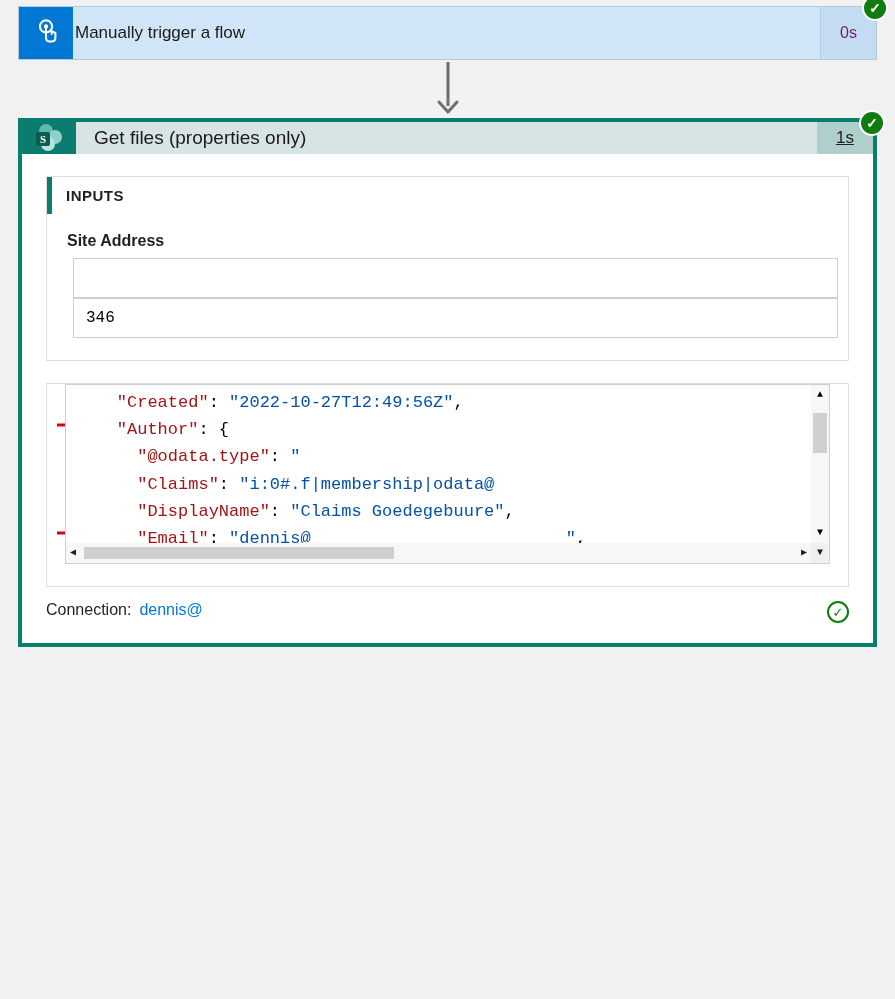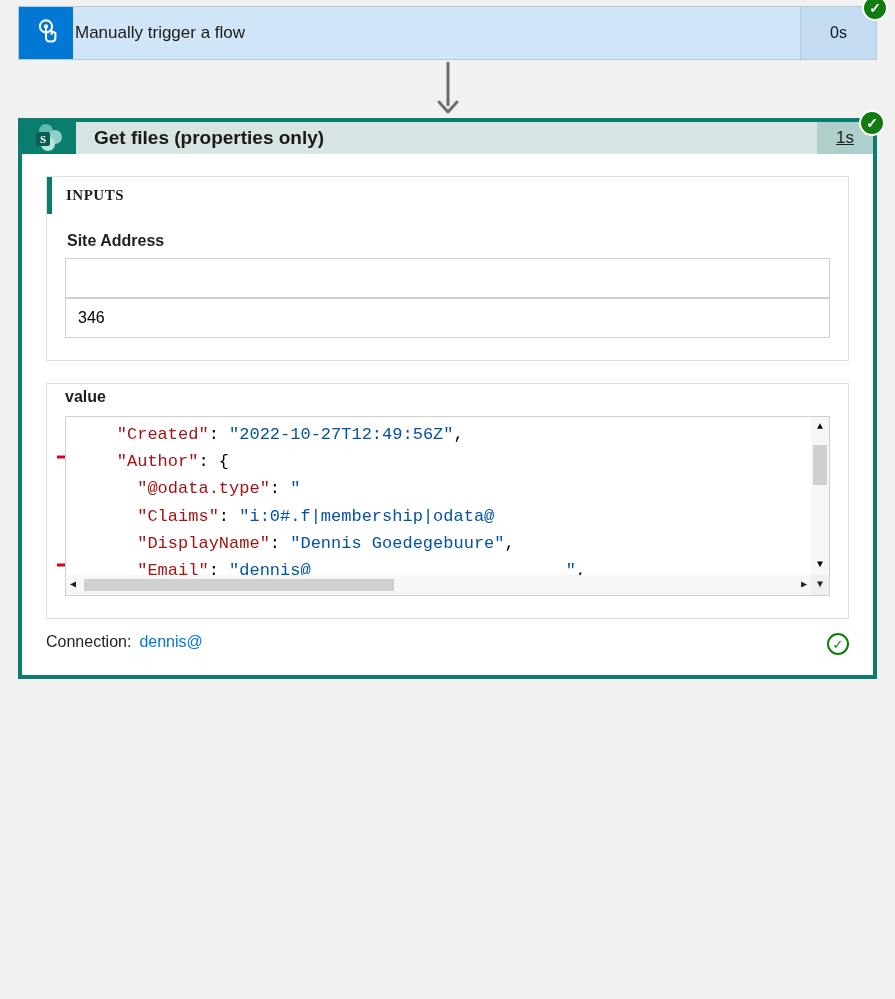--- a/index.html
+++ b/index.html
@@ -29,26 +29,26 @@
     background: #0078d4;
   }
   .trigger-title {
     flex: 1;
     display: flex; align-items: center;
     padding: 16px 2px;
     font-size: 17px;
     color: #1b1a19;
   }
   .trigger-badge {
-    width: 76px;
+    width: 56px;
     display: flex; align-items: center; justify-content: center;
     background: #c4dcf1;
     border-left: 1px solid #b6c9d8;
     font-size: 16px;
-    color: #0f172a;
+    color: #701a75;
   }
 
   
   .connector {
     display: flex; justify-content: center;
     padding: 2px 0 0 0;
   }
 
   
   .action-card {
@@ -68,21 +68,21 @@
   }
   .sp-icon {
     width: 32px; height: 32px;
   }
   .action-title {
     flex: 1;
     display: flex; align-items: center;
     padding: 2px 18px;
     font-size: 19px;
     color: #1b1a19;
-    font-weight: 700;
+    font-weight: 400;
   }
   .action-badge {
     width: 56px;
     display: flex; align-items: center; justify-content: center;
     font-size: 17px;
     background: #aecfcb;
     text-decoration: underline;
   }
   .action-body {
     background: #ffffff;
@@ -95,34 +95,34 @@
     margin-bottom: 22px;
     padding: 0 18px 22px 18px;
   }
   .panel-title {
     border-left: 5px solid #0a7d6e;
     padding: 10px 14px;
     font-weight: 600;
     letter-spacing: .5px;
     font-size: 15px;
     margin: 0 -18px 18px -18px;
-    font-family: Liberation Serif, serif;
   }
   .field-label {
     font-weight: 600;
     font-size: 16px;
     margin: 16px 2px 8px;
   }
   .field-input {
     width: 100%;
     padding: 10px 12px;
     font-size: 16px;
     border: 1px solid #cfcfcf;
     background: #fff;
-    font-family: Liberation Sans, sans-serif;
+    font-family: Liberation Mono, monospace;
+    margin-left: 8px;
   }
 
   .value-label { font-weight: 600; font-size: 16px; margin: 4px 0 10px 0; }
   .json-box {
     border: 1px solid #cfcfcf;
     font-family: Consolas, Menlo, "Courier New", monospace;
     font-size: 17px;
     line-height: 1.6;
     white-space: nowrap;
     position: relative;
@@ -235,40 +235,39 @@
         <div class="panel-title">INPUTS</div>
 
         <div class="field-label">Site Address</div>
         <input class="field-input" type="text" value="" style="">
 
         <input class="field-input" type="text" value="346" style="">
       </div>
 
       <div class="panel" style="margin-bottom:0;">
 
-        <div class="value-label">value</div>
 
         <div class="json-wrap">
 
           <svg class="arrow-annot" style="top:28px" width="80" height="26" viewBox="0 0 80 26">
             <line x1="2" y1="13" x2="62" y2="13" stroke="#d9001b" stroke-width="3"></line>
             <polygon points="60,6 76,13 60,20" fill="#d9001b"></polygon>
           </svg>
           <svg class="arrow-annot" style="top:136px" width="80" height="26" viewBox="0 0 80 26">
             <line x1="2" y1="13" x2="62" y2="13" stroke="#d9001b" stroke-width="3"></line>
             <polygon points="60,6 76,13 60,20" fill="#d9001b"></polygon>
           </svg>
 
           <div class="json-box">
             <div class="json-viewport">
 <div class="json-line">    <span class="jk">"Created"</span><span class="jp">: </span><span class="js">"<span>2022-10-27T12:49:56Z</span>"</span><span class="jp">,</span></div>
 <div class="json-line">    <span class="jk">"Author"</span><span class="jp">: {</span></div>
 <div class="json-line">      <span class="jk">"@odata.type"</span><span class="jp">: </span><span class="js">"<span></span></span></div>
 <div class="json-line">      <span class="jk">"Claims"</span><span class="jp">: </span><span class="js">"<span>i:0#.f|membership|odata@</span></span></div>
-<div class="json-line">      <span class="jk">"DisplayName"</span><span class="jp">: </span><span class="js">"<span>Dennis Goedegebuure</span>"</span><span class="jp">,</span></div>
+<div class="json-line">      <span class="jk">"DisplayName"</span><span class="jp">: </span><span class="js">"<span>Claims Goedegebuure</span>"</span><span class="jp">,</span></div>
 <div class="json-line">      <span class="jk">"Email"</span><span class="jp">: </span><span class="js">"<span>dennis@</span>                         <span>"</span></span><span class="jp">,</span></div>
 <div class="json-line">      <span class="jk">"Picture"</span><span class="jp">: </span><span class="js">"<span>https://</span>       <span>.sharepoint.com/sites/YouTube/_la</span></span></div>
 
             </div>
 
             <div class="vscroll">
               <div class="up">▲</div>
               <div class="track">
                   <div class="thumb"></div>
                 </div>

